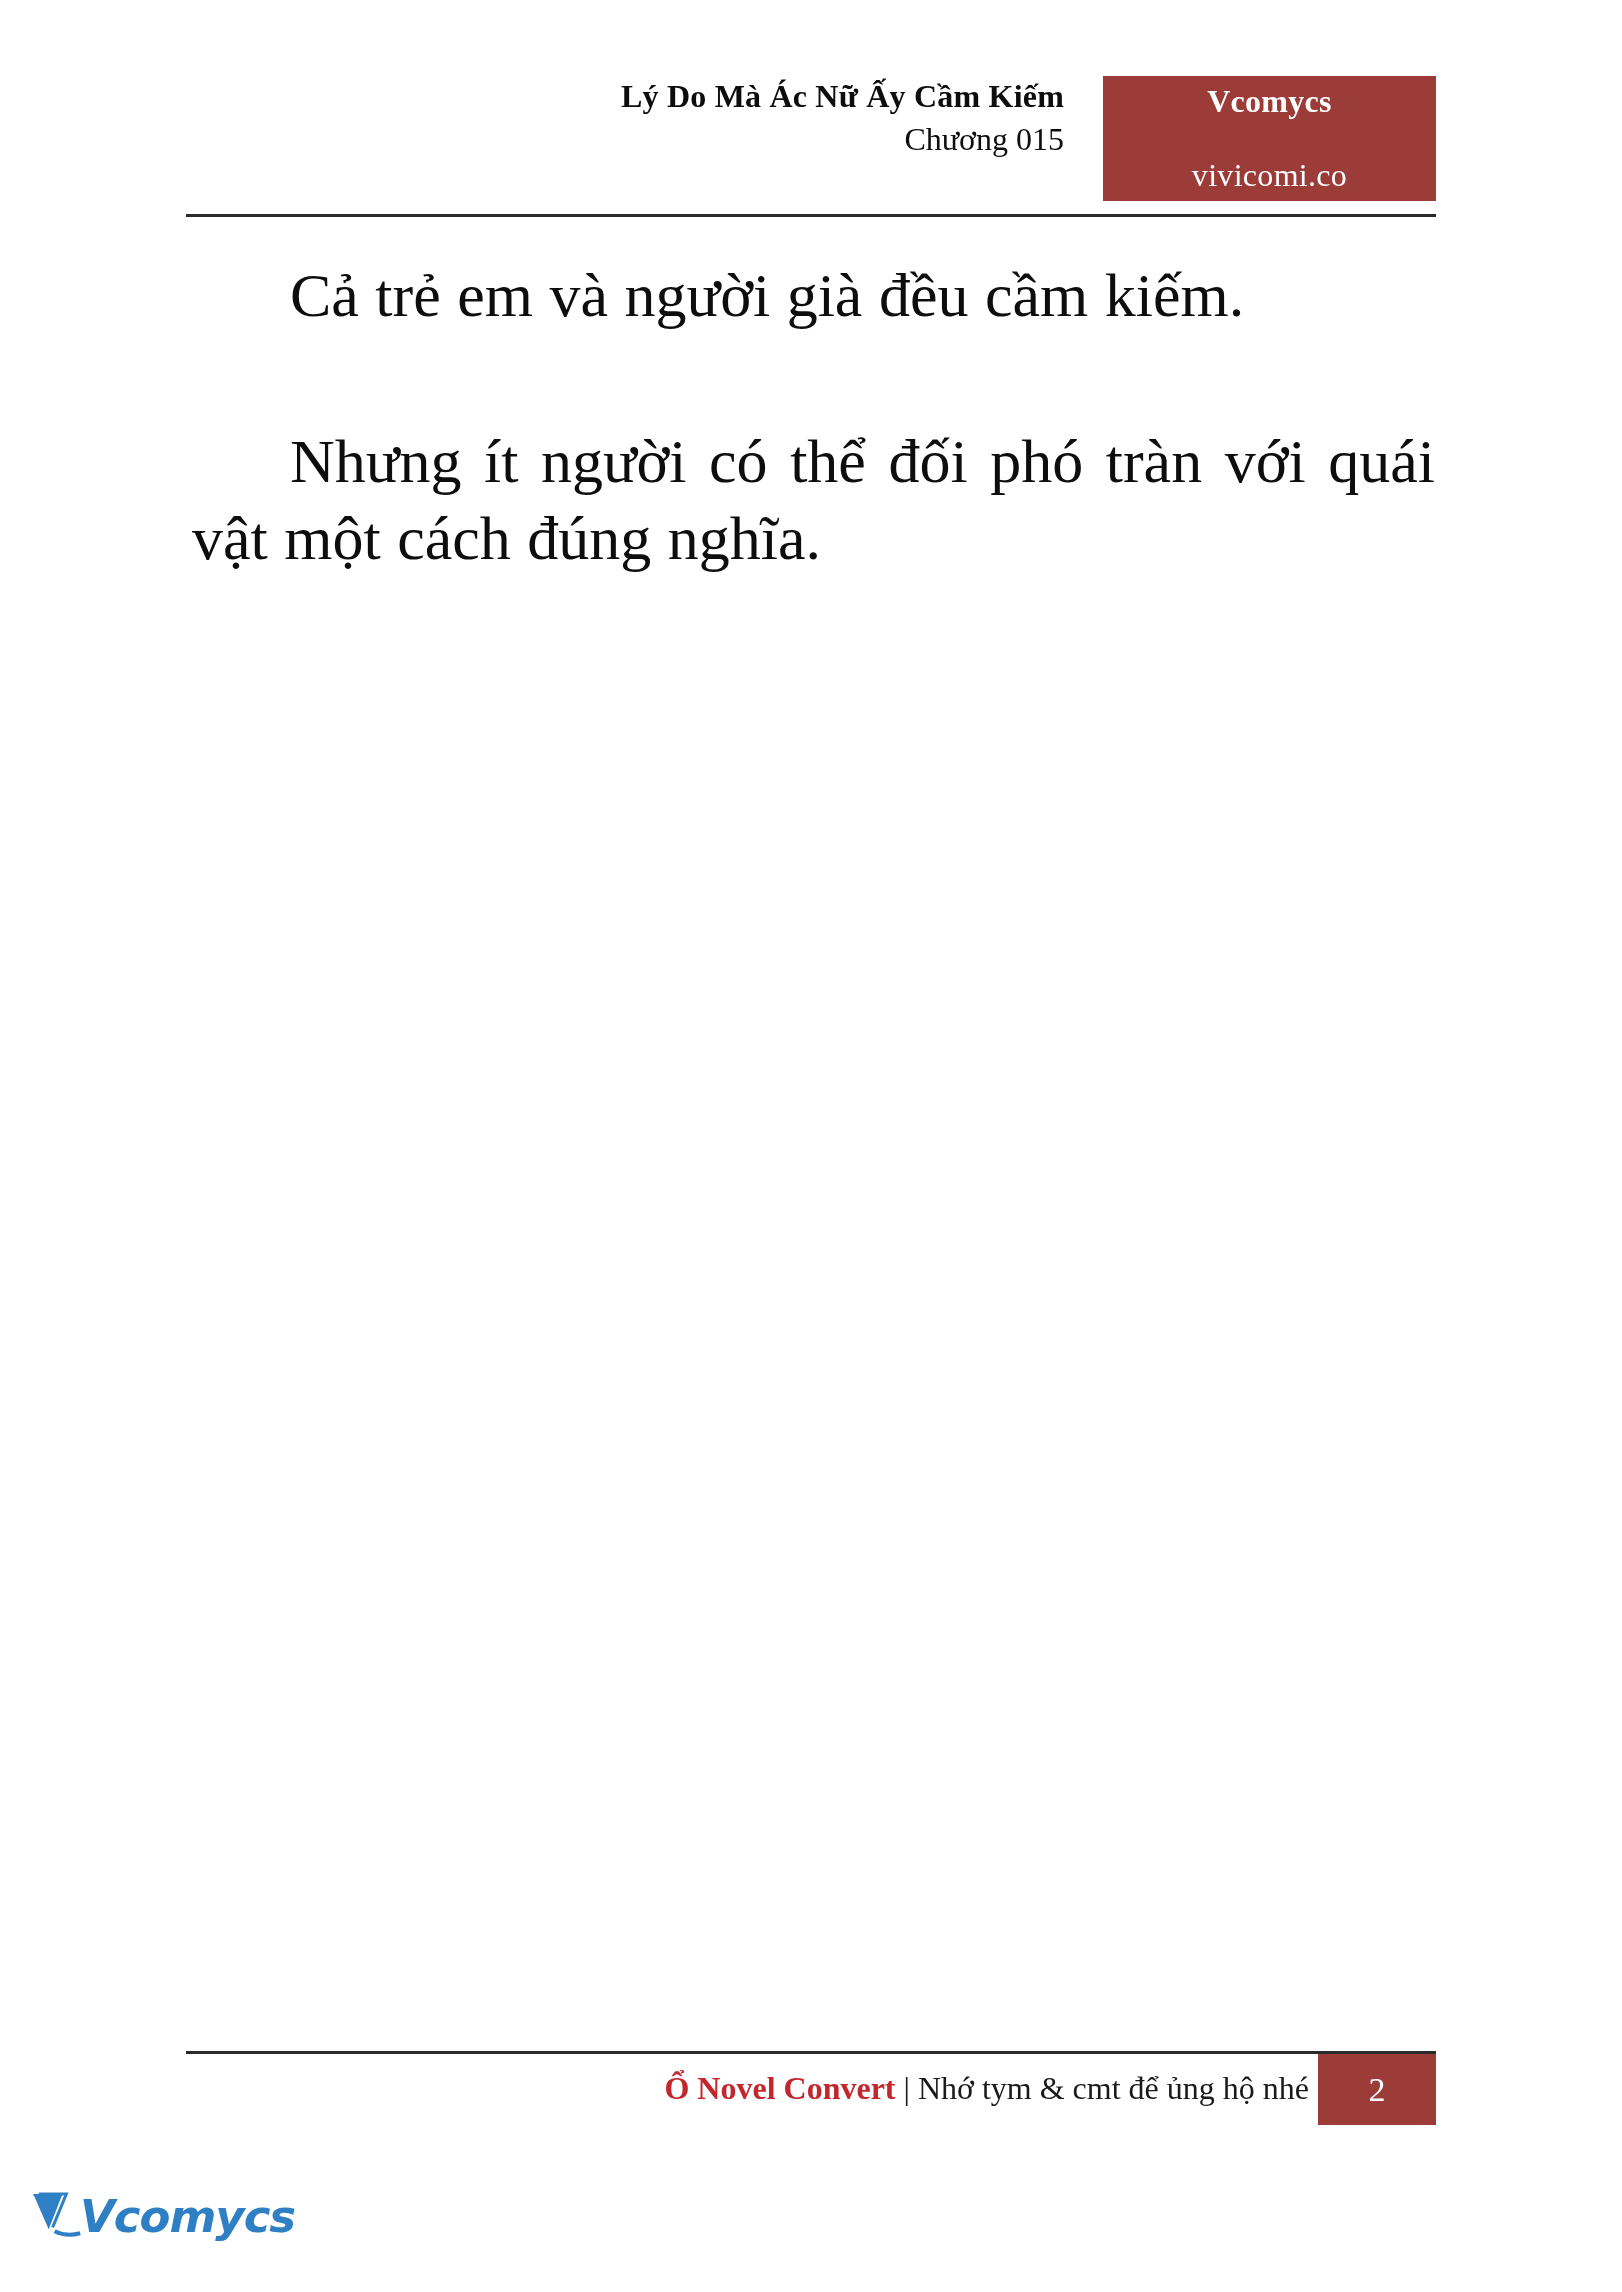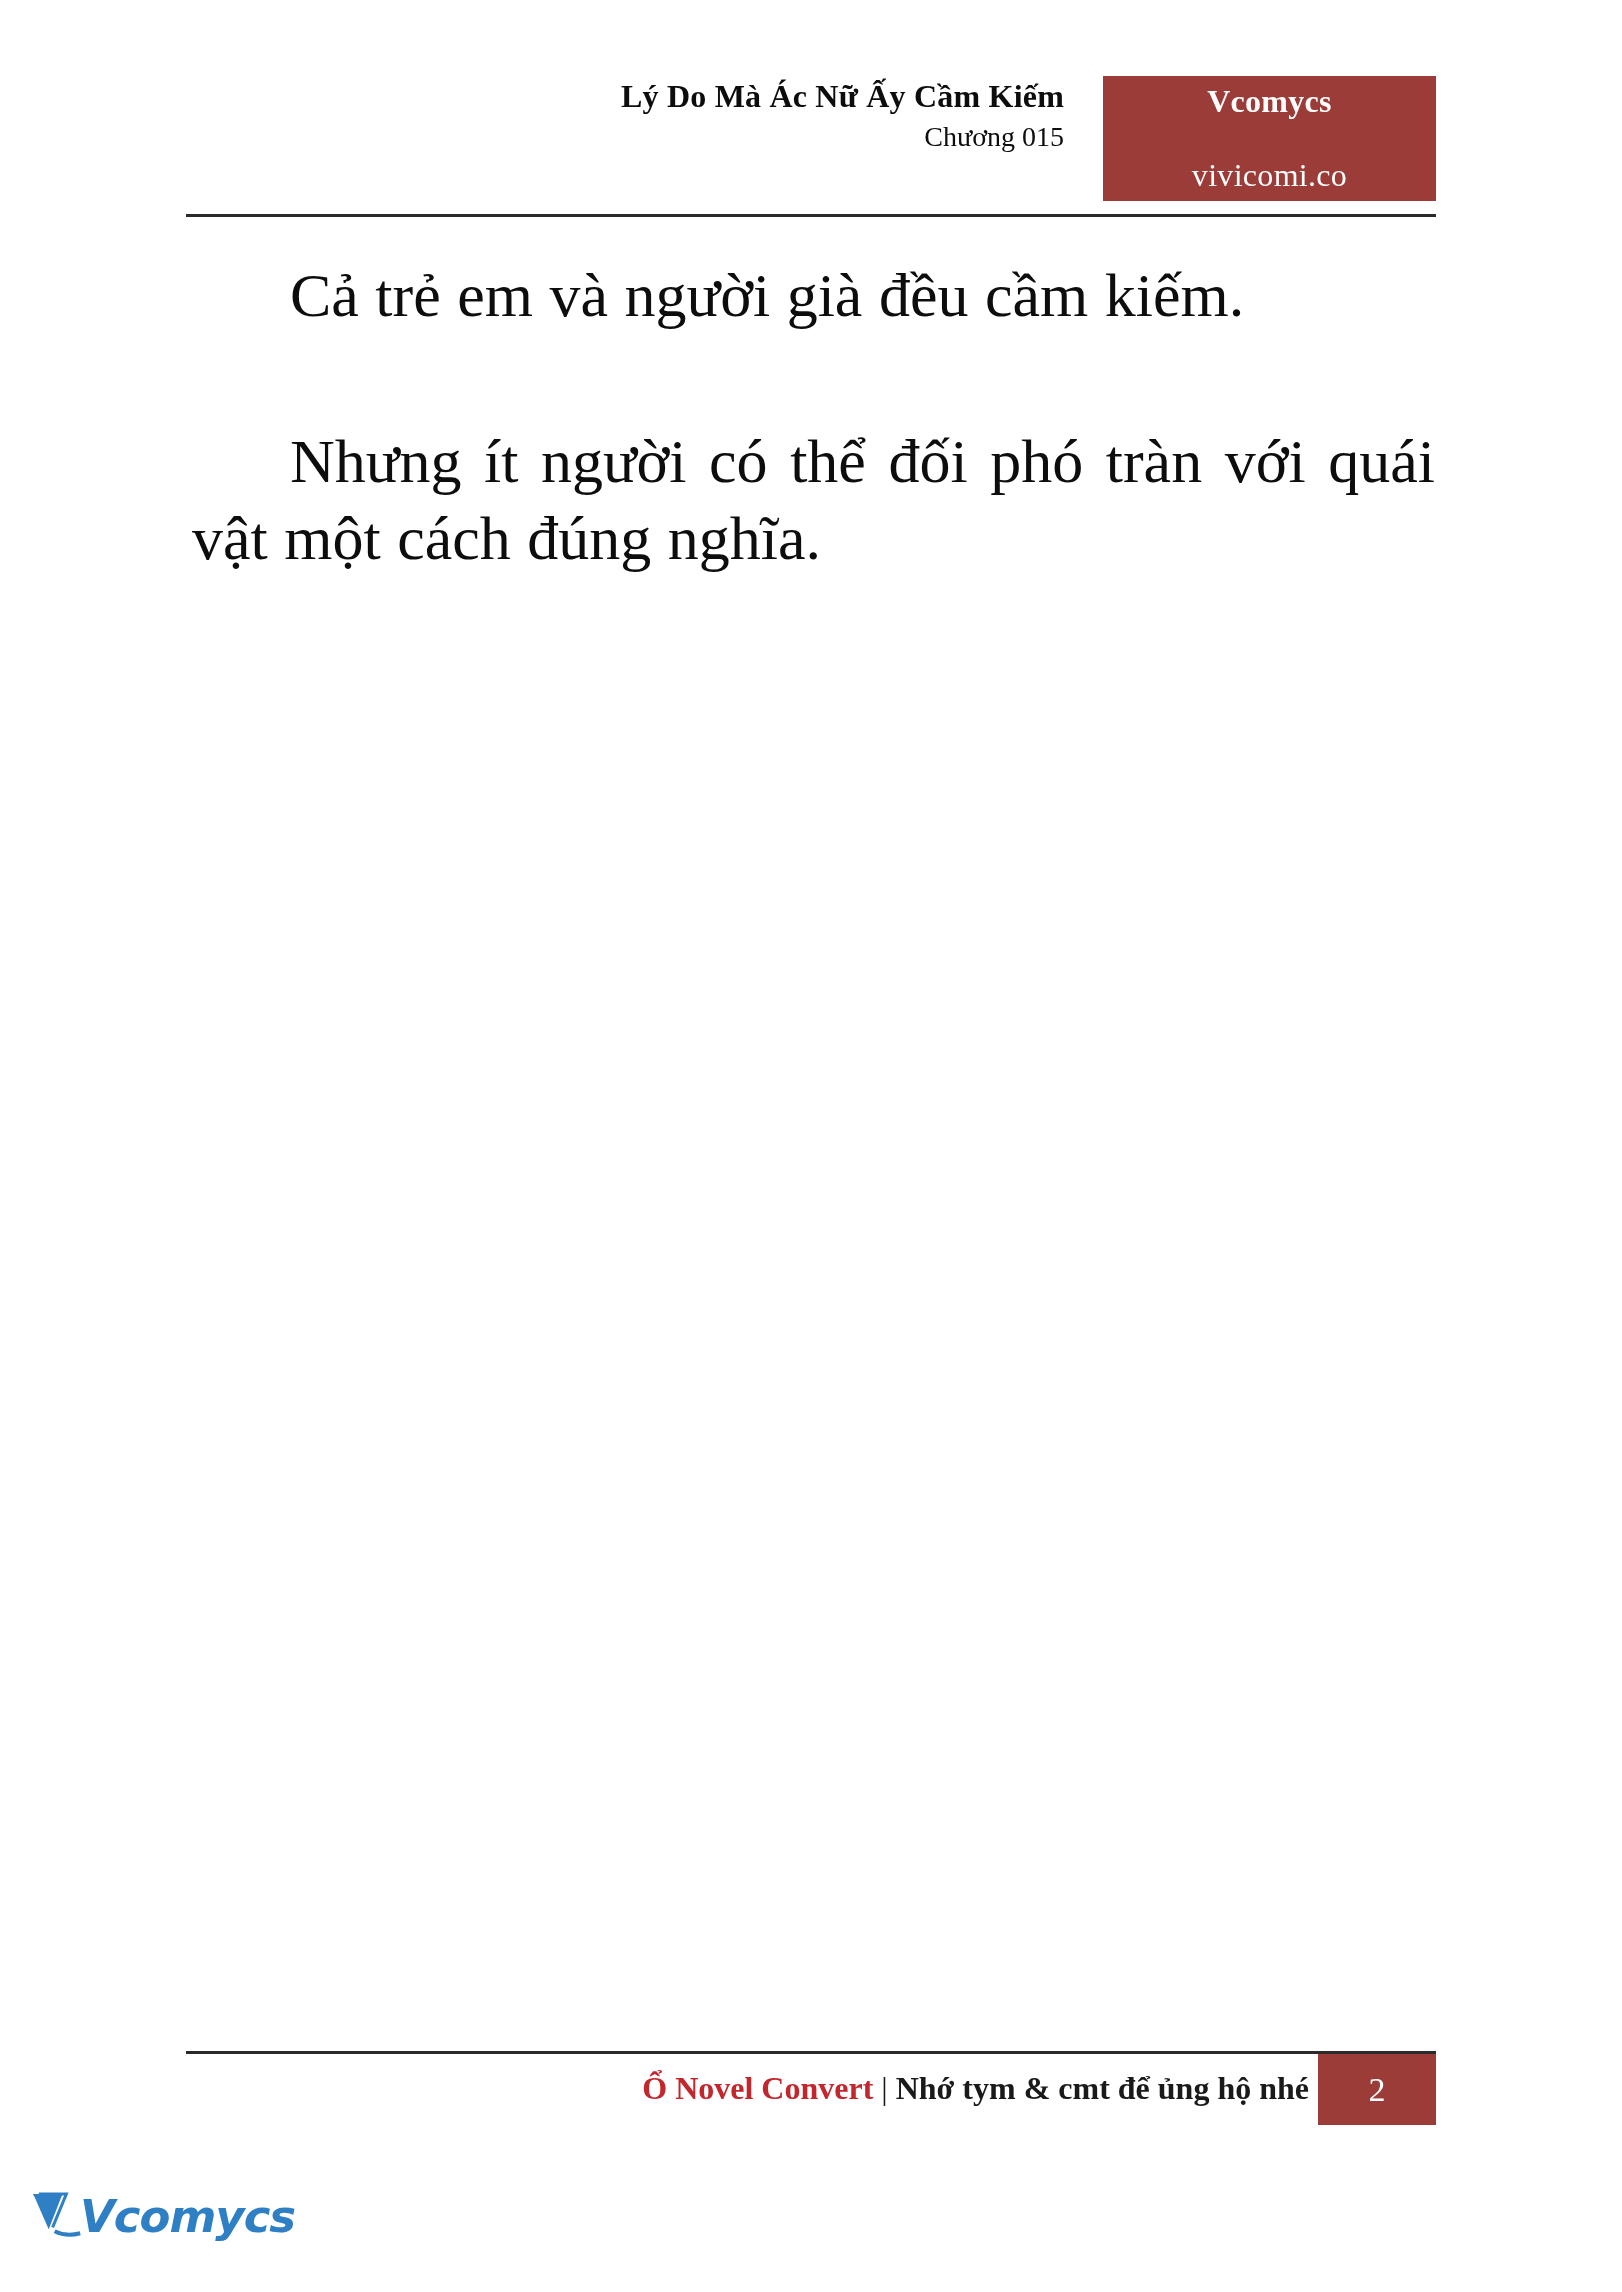--- a/index.html
+++ b/index.html
@@ -38,21 +38,21 @@
     text-align: right;
     line-height: 1.28;
   }
   .header-title {
     font-size: 32px;
     font-weight: bold;
     letter-spacing: 0.2px;
     white-space: nowrap;
   }
   .header-chapter {
-    font-size: 28px;
+    font-size: 32px;
     font-weight: normal;
     white-space: nowrap;
     margin-top: 2px;
   }
   .header-badge {
     position: absolute;
     right: 0;
     top: 0;
     width: 333px;
     height: 125px;
@@ -129,21 +129,21 @@
   .footer-text .brandname {
     color: #c1272d;
     font-weight: bold;
   }
   .footer-text .sep {
     color: #1a1a1a;
     font-weight: normal;
   }
   .footer-text .msg {
     color: #1a1a1a;
-    font-weight: bold;
+    font-weight: normal;
   }
   .footer-page {
     position: absolute;
     right: 0;
     top: 0;
     width: 118px;
     height: 71px;
     background: #9b3c38;
     color: #ffffff;
     font-size: 34px;

